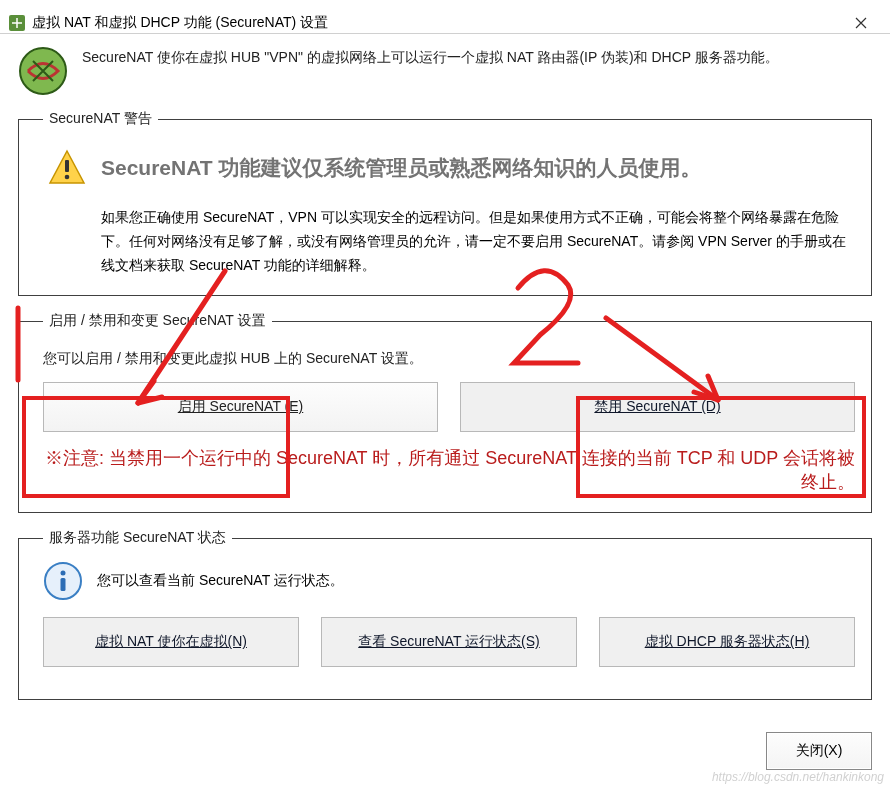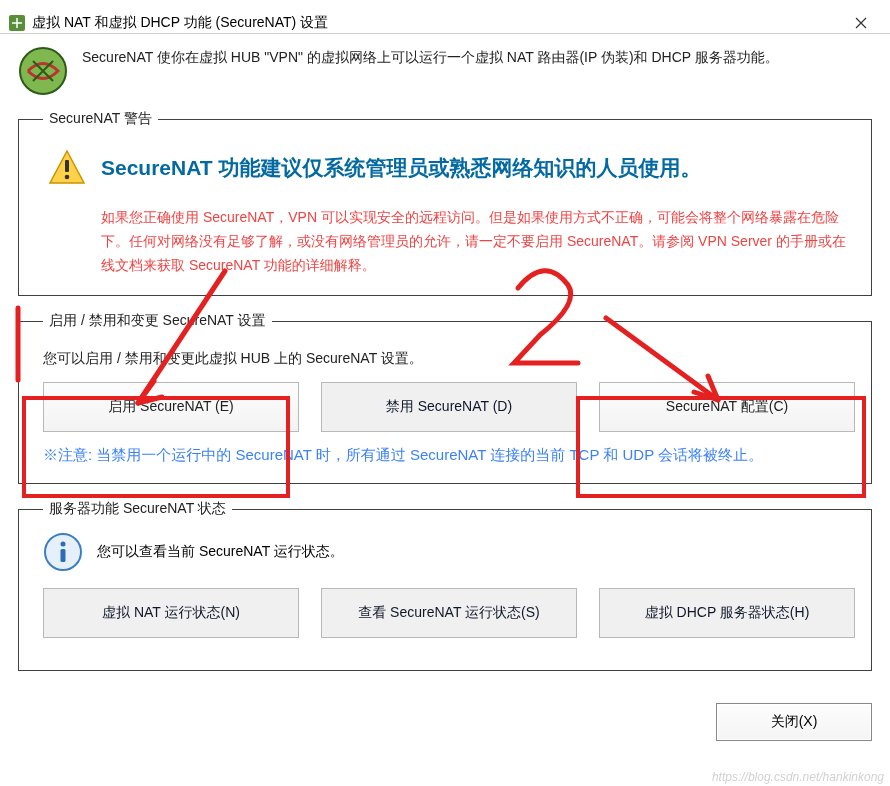--- a/index.html
+++ b/index.html
@@ -72,26 +72,26 @@
       gap: 14px;
       margin: 6px 4px 18px 4px;
     }
     .warning-icon {
       width: 40px; height: 40px;
       flex-shrink: 0;
     }
     .warning-title {
       font-size: 21px;
       font-weight: 700;
-      color: #0369a1;
+      color: #737373;
       line-height: 1.4;
     }
     .warning-body {
       margin-left: 58px;
-      color: #ef4444;
+      color: #000000;
       line-height: 1.7;
       font-size: 14px;
     }
     .config-desc {
       margin: 6px 0 14px 0;
       color: #222;
       font-size: 14px;
     }
     .button-row {
       display: flex;
@@ -105,47 +105,48 @@
       font-family: inherit;
       font-size: 14px;
       color: #222;
       cursor: pointer;
       padding: 0 10px;
       display: inline-flex;
       align-items: center;
       justify-content: center;
       white-space: nowrap;
     }
-    .btn.wide { flex: 1; }
+    .btn.wide { flex: 1; text-decoration: underline; }
     .btn[disabled], .btn.disabled {
       color: #0f172a;
       background: #f0f0f0;
       cursor: default;
     }
     .note {
-      color: #3b82f6;
-      font-size: 15px;
+      color: #b91c1c;
+      font-size: 18px;
+      text-align: right;
     }
     .status-row {
       display: flex;
       align-items: center;
       gap: 14px;
       margin-bottom: 16px;
     }
     .info-icon {
       width: 40px; height: 40px;
       flex-shrink: 0;
     }
     .footer {
       display: flex;
       justify-content: flex-end;
       padding: 6px 18px 12px 18px;
     }
     .btn-close {
-      width: 156px;
+      width: 106px;
       height: 38px;
       border: 1px solid #888;
       background: linear-gradient(#fdfdfd,#f4f4f4);
       font-family: inherit;
       font-size: 14px;
       cursor: pointer;
       box-shadow: 0 0 0 1px #fff inset;
     }
     .watermark {
       position: absolute;
@@ -218,42 +219,39 @@
   <fieldset class="group">
     <legend>启用 / 禁用和变更 SecureNAT 设置</legend>
     <div class="config-desc">您可以启用 / 禁用和变更此虚拟 HUB 上的 SecureNAT 设置。</div>
     <div class="button-row">
       <button class="btn wide">
           <span>启用 SecureNAT (E)</span>
         </button>
       <button class="btn wide disabled" disabled="">
           <span>禁用 SecureNAT (D)</span>
         </button>
-      <button class="btn wide">
-          <span>SecureNAT 配置(C)</span>
-        </button>
     </div>
     <div class="note">※注意: 当禁用一个运行中的 SecureNAT 时，所有通过 SecureNAT 连接的当前 TCP 和 UDP 会话将被终止。</div>
   </fieldset>
 
   <fieldset class="group">
     <legend>服务器功能 SecureNAT 状态</legend>
     <div class="status-row">
       <div class="info-icon">
         <svg viewBox="0 0 40 40" width="40" height="40">
           <circle cx="20" cy="20" r="18" fill="#e6f0fb" stroke="#3a7fc4" stroke-width="2"></circle>
           <circle cx="20" cy="12" r="2.5" fill="#2d6db5"></circle>
           <rect x="17.5" y="17" width="5" height="13" rx="1.5" fill="#2d6db5"></rect>
         </svg>
       </div>
       <div>您可以查看当前 SecureNAT 运行状态。</div>
     </div>
     <div class="button-row">
       <button class="btn wide disabled" disabled="">
-          <span>虚拟 NAT 运行状态(N)</span>
+          <span>虚拟 NAT 使你在虚拟(N)</span>
         </button>
       <button class="btn wide disabled" disabled="">
           <span>查看 SecureNAT 运行状态(S)</span>
         </button>
       <button class="btn wide disabled" disabled="">
           <span>虚拟 DHCP 服务器状态(H)</span>
         </button>
     </div>
   </fieldset>
 

